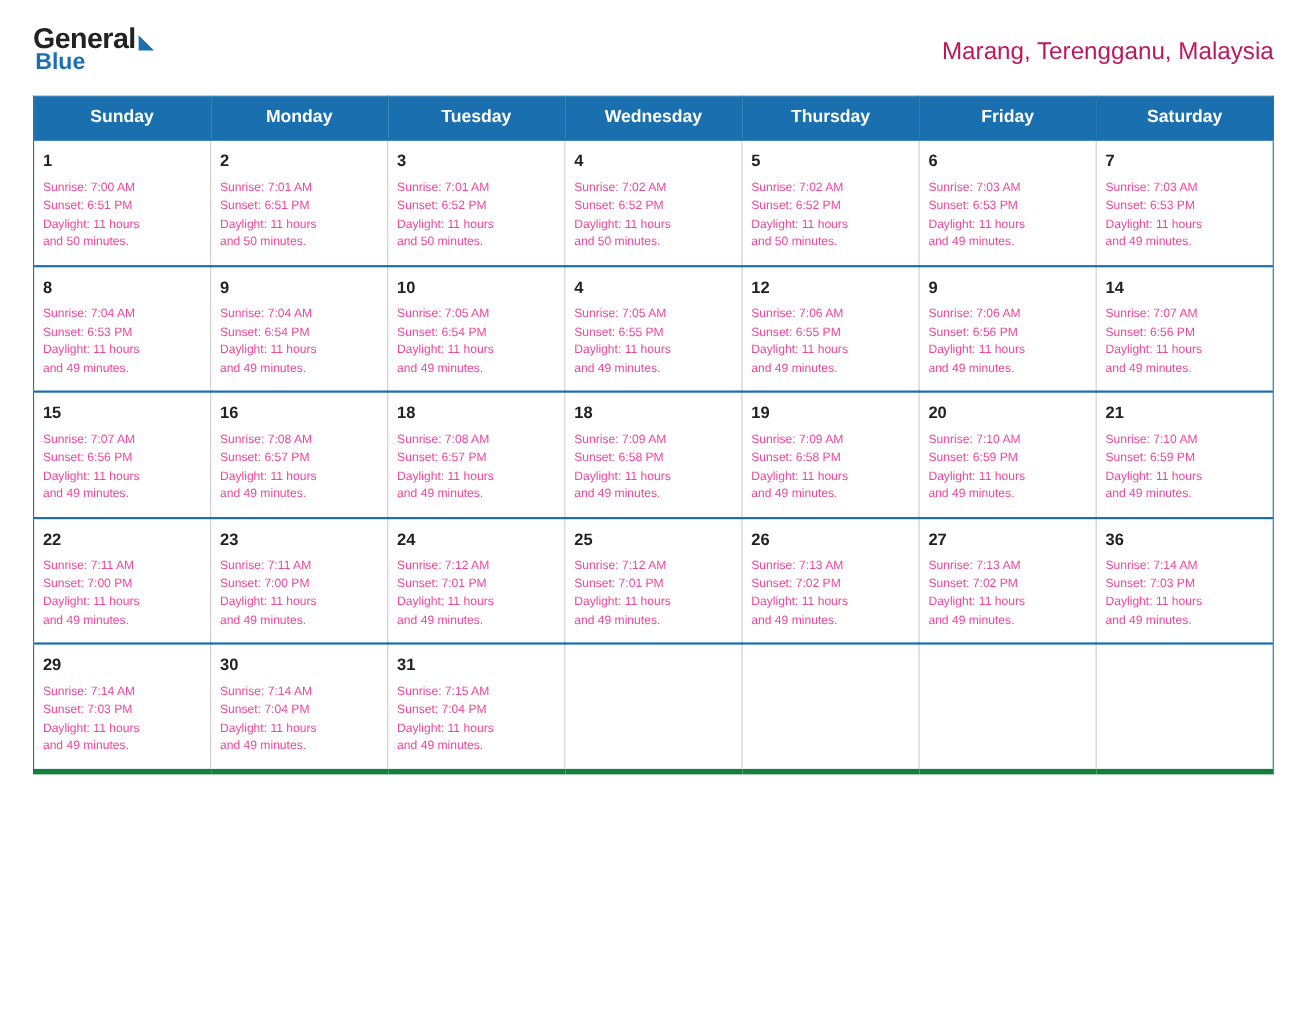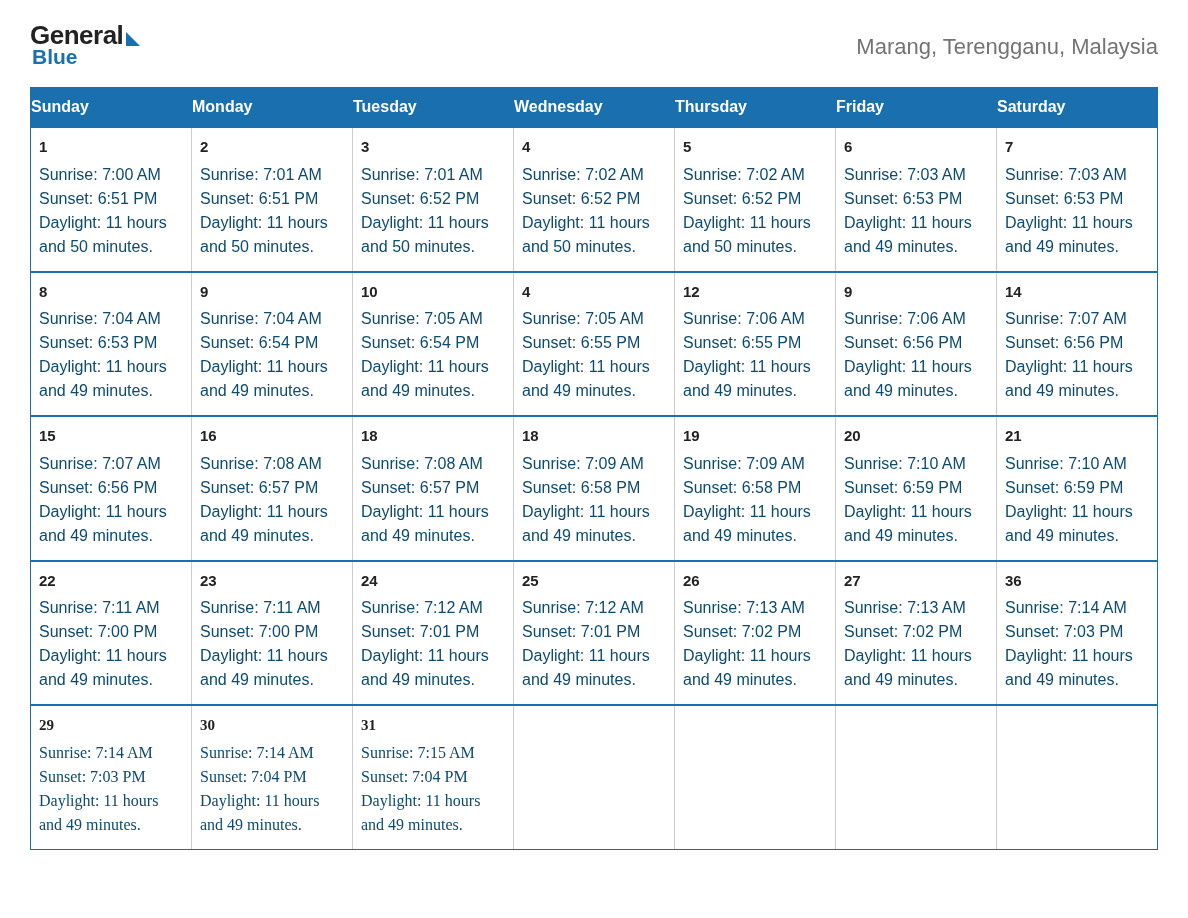--- a/index.html
+++ b/index.html
@@ -52,37 +52,37 @@
       text-align: right;
     }
     .month-title {
       font-size: 52px;
       font-weight: bold;
       color: #111;
       line-height: 1.1;
     }
     .location {
       font-size: 22px;
-      color: #737373;
+      color: #be185d;
       margin-top: 4px;
     }
     table {
       width: 100%;
       border-collapse: collapse;
       table-layout: fixed;
     }
     thead tr {
       background-color: #1a6faf;
       color: #fff;
     }
     thead th {
-      padding: 10px 0;
+      padding: 10px 12px;
       font-size: 16px;
       font-weight: bold;
-      text-align: left;
+      text-align: center;
       border: 1px solid #1a6faf;
     }
     tbody tr {
       border-top: 2px solid #1a6faf;
     }
     tbody td {
       vertical-align: top;
       padding: 8px 8px 12px 8px;
       border-left: 1px solid #ccc;
       border-right: 1px solid #ccc;
@@ -92,32 +92,31 @@
       line-height: 1.5;
       min-height: 100px;
     }
     tbody td:first-child {
       border-left: 1px solid #1a6faf;
     }
     tbody td:last-child {
       border-right: 1px solid #1a6faf;
     }
     tbody tr:last-child td {
-      border-bottom: 1px solid #15803d;
-      font-family: Liberation Serif, serif;
+      border-bottom: 5px solid #15803d;
     }
     .day-num {
       font-size: 15px;
       font-weight: bold;
       margin-bottom: 4px;
       display: block;
     }
     .day-info {
-      font-size: 16px;
-      color: #0c4a6e;
+      font-size: 11px;
+      color: #ec4899;
     }
     .empty {
       background: #fff;
     }
   </style>
 </head>
 <body>
 
 <div class="header">
   <div class="logo">

